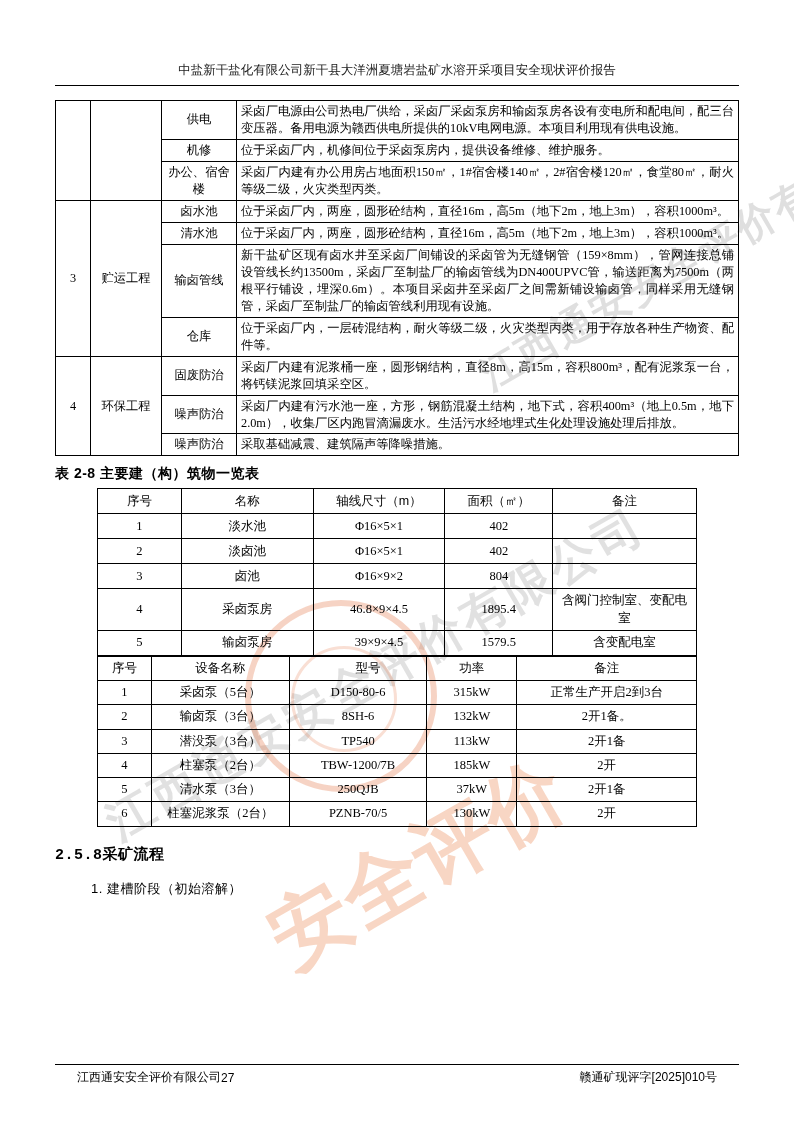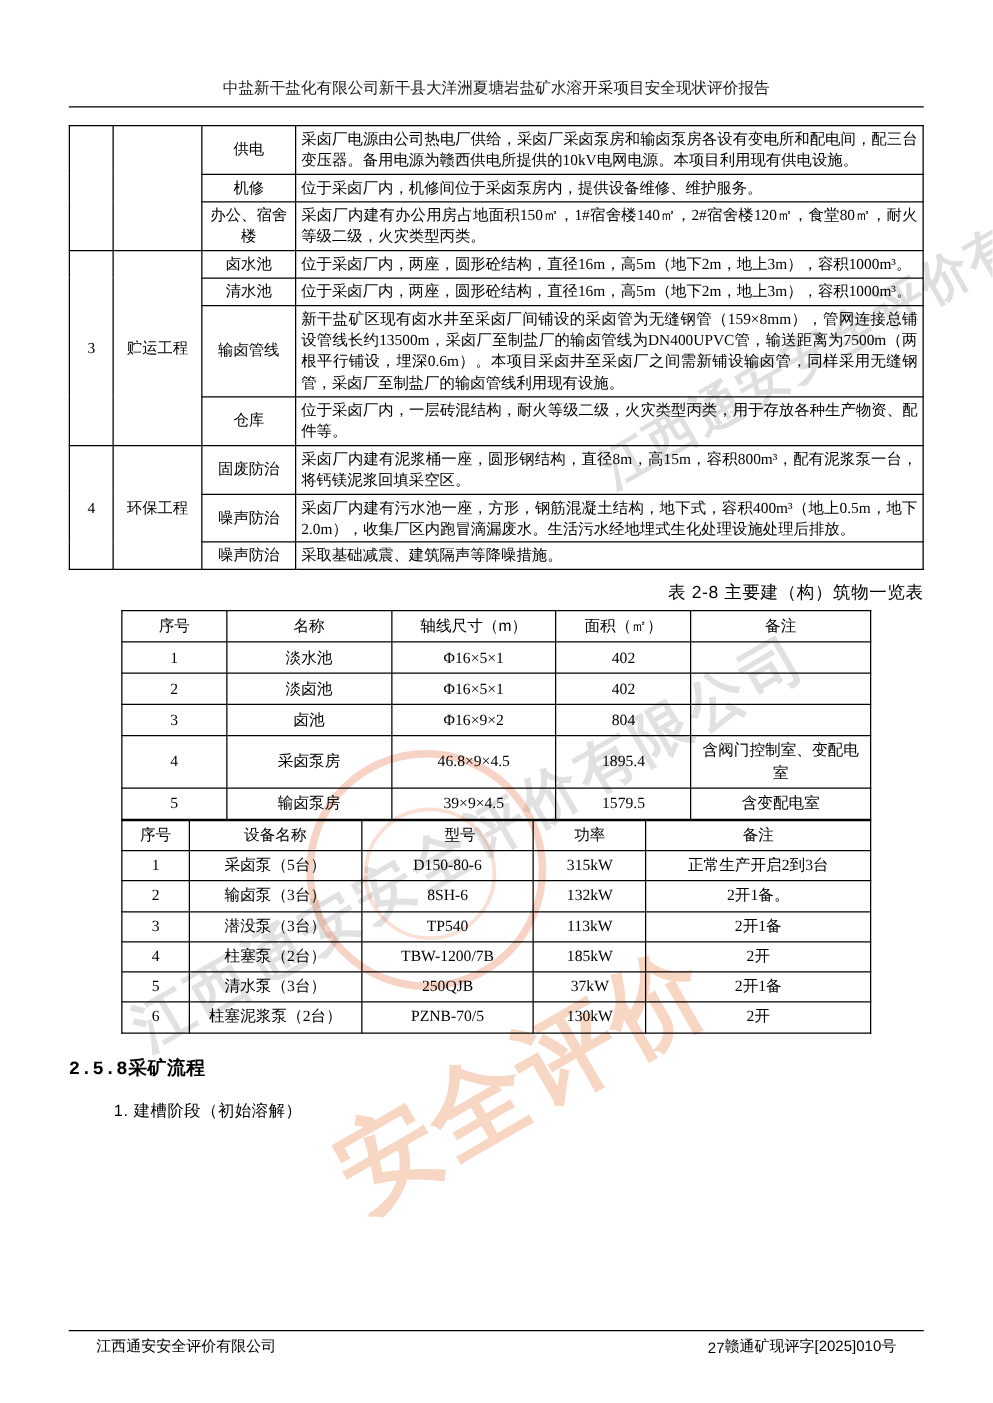--- a/index.html
+++ b/index.html
@@ -107,23 +107,23 @@
   .t1 td {
     font-size: 12.3px;
   }
   .t1 .c-num { width: 26px; text-align: center; }
   .t1 .c-stage { width: 62px; text-align: center; }
   .t1 .c-item { width: 66px; text-align: center; }
   .t1 .c-desc { text-align: justify; }
   .tbl-caption {
     position: relative;
     z-index: 2;
-    text-align: right;
+    text-align: left;
     font-family: "Liberation Sans", sans-serif;
-    font-weight: normal;
+    font-weight: bold;
     font-size: 14px;
     margin: 9px 0 5px 0;
     letter-spacing: 0.5px;
   }
   
   .t28 { width: 600px; margin: 0 auto; }
   .t28 td {
     text-align: center;
     font-size: 12.5px;
     padding: 3px 4px;
@@ -179,21 +179,21 @@
     margin-bottom: 4px;
   }
   .footer-row {
     display: flex;
     justify-content: space-between;
     align-items: center;
     font-size: 12px;
     font-family: "Liberation Sans", sans-serif;
   }
   .footer-left { flex: 0 0 auto; padding-left: 22px; }
-  .footer-center { flex: 1 1 auto; text-align: right; }
+  .footer-center { flex: 1 1 auto; text-align: left; }
   .footer-right { flex: 0 0 auto; padding-right: 22px; }
 </style>
 </head>
 <body>
 
 <div class="page">
 
   <div class="watermark">
     <div class="wm-text wm-1">江西通安安全评价有限公司</div>
     <div class="wm-text wm-2">安全评价</div>

